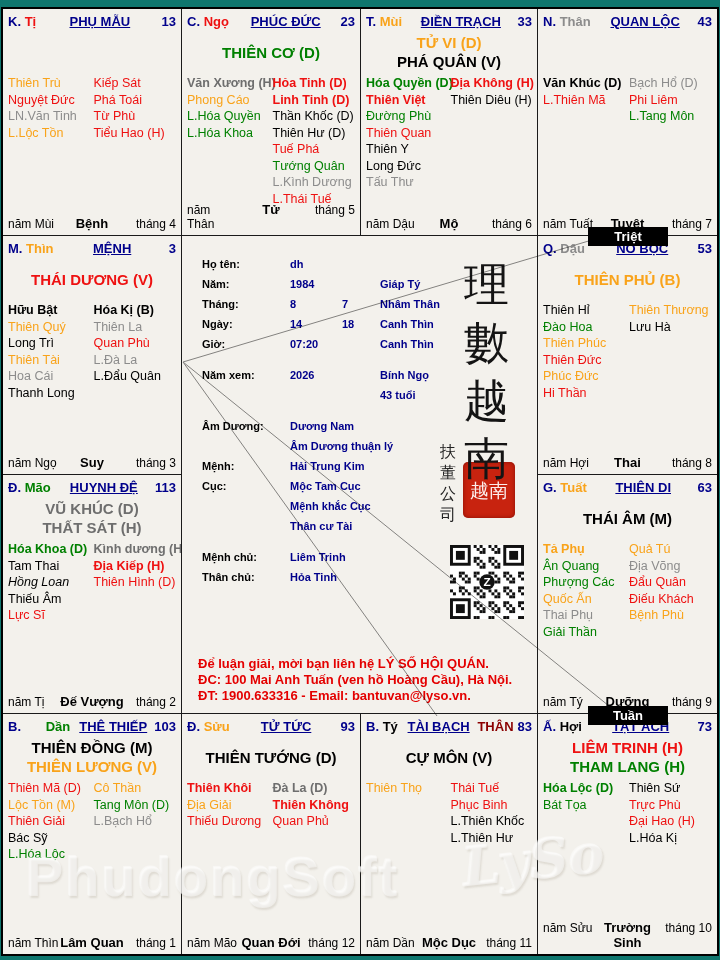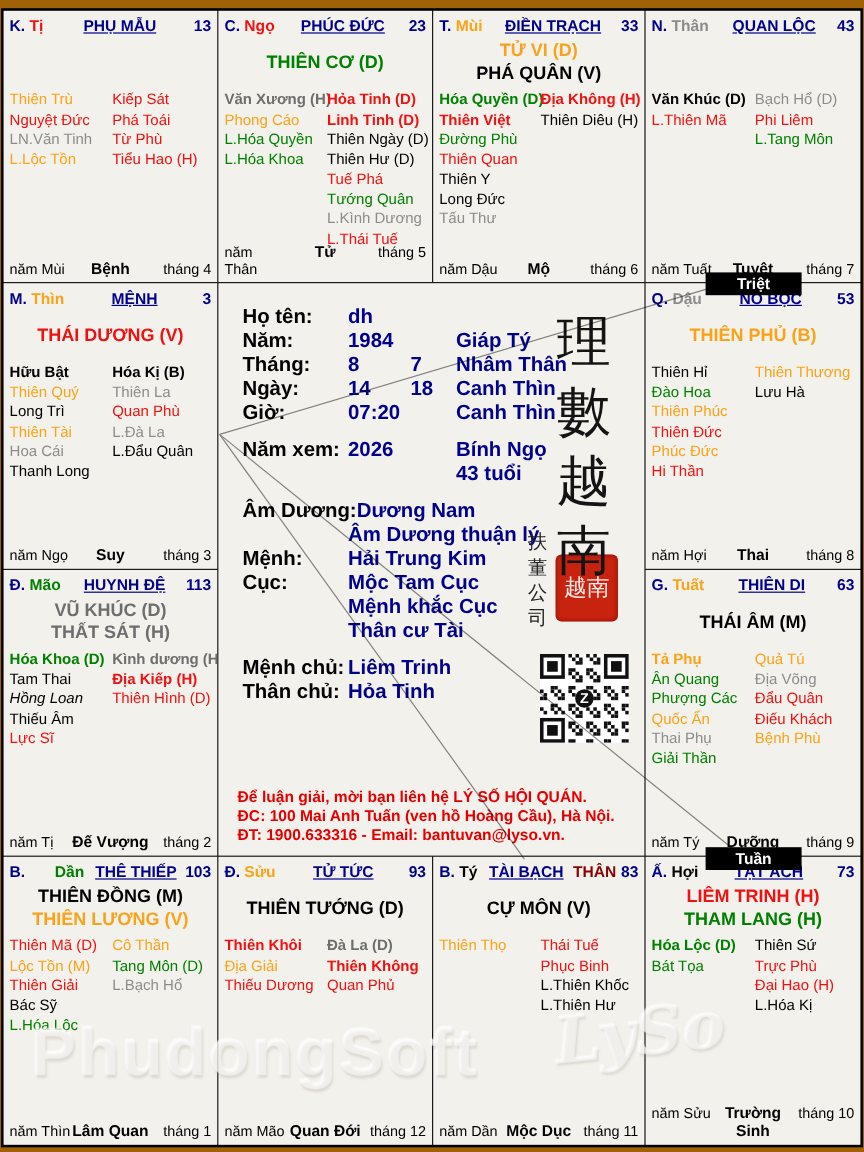--- a/index.html
+++ b/index.html
@@ -1,16 +1,16 @@
 <!DOCTYPE html>
 <html><head>
 <meta charset="utf-8">
 <style>
   html,body{margin:0;padding:0;background:#e9e7e1;}
-  .page{position:relative;width:720px;height:960px;background:#a16207;
+  .page{position:relative;width:720px;height:960px;background:#0f766e;
         font-family:"Liberation Sans","DejaVu Sans",sans-serif;overflow:hidden;}
   .page::before{content:"";position:absolute;inset:0;pointer-events:none;
         background:
          radial-gradient(circle at 300px 300px, rgba(120,110,90,.03) 0 80px, transparent 82px),
          radial-gradient(circle at 520px 700px, rgba(120,110,90,.03) 0 90px, transparent 92px);}
   .board{position:absolute;left:1px;top:7px;display:grid;
          grid-template-columns:178px 178px 176px 179px;
          grid-template-rows:226px 238px 238px 240px;
          gap:1px;background:#1a1a1a;border:2px solid #000;z-index:1;}
   .cell{background:#f3f1ec;position:relative;overflow:hidden;}
@@ -38,21 +38,21 @@
   .starcols{display:flex;padding:0 2px 0 5px;}
   .col{width:50%;font-size:12.5px;line-height:16.5px;white-space:nowrap;}
   .star{display:block;}
   .star.b{font-weight:bold;}
   .cell-footer{position:absolute;left:5px;right:5px;bottom:4px;display:flex;
                align-items:baseline;font-size:12px;color:#000;}
   .f-year{width:31%;}
   .f-stage{width:38%;text-align:center;font-weight:bold;font-size:13px;}
   .f-month{width:31%;text-align:right;}
   .center{grid-column:2/4;grid-row:2/4;position:relative;background:#f3f1ec;overflow:hidden;}
-  .rows{position:absolute;left:20px;top:18px;font-size:17px;font-weight:bold;line-height:20px;}
+  .rows{position:absolute;left:20px;top:18px;font-size:11px;font-weight:bold;line-height:20px;}
   .crow{display:flex;white-space:nowrap;}
   .crow.gap{margin-top:11px;}
   .crow .lab{min-width:88px;color:#000;}
   .crow .v1{min-width:52px;color:#00008B;}
   .crow .v2{min-width:38px;color:#00008B;}
   .crow .chi{color:#00008B;}
   .contact{position:absolute;left:16px;bottom:9px;color:#e40000;font-weight:bold;
            font-size:13px;line-height:16px;white-space:nowrap;z-index:3;}
   .calli{position:absolute;left:282px;top:26px;display:flex;flex-direction:column;
          gap:13px;align-items:center;font-family:"DejaVu Serif",serif;font-size:45px;
@@ -126,21 +126,21 @@
     <div class="starcols">
       <div class="col colL">
             <span class="star b" style="color: rgb(110, 110, 110);">Văn Xương (H)</span>
             <span class="star" style="color: rgb(249, 163, 26);">Phong Cáo</span>
             <span class="star" style="color: rgb(0, 128, 0);">L.Hóa Quyền</span>
             <span class="star" style="color: rgb(0, 128, 0);">L.Hóa Khoa</span>
           </div>
       <div class="col colR">
             <span class="star b" style="color: rgb(238, 17, 17);">Hỏa Tinh (D)</span>
             <span class="star b" style="color: rgb(238, 17, 17);">Linh Tinh (D)</span>
-            <span class="star" style="color: rgb(0, 0, 0);">Thiên Ngày (D)</span>
+            <span class="star" style="color: rgb(0, 0, 0);">Thần Khốc (D)</span>
             <span class="star" style="color: rgb(0, 0, 0);">Thiên Hư (D)</span>
             <span class="star" style="color: rgb(238, 17, 17);">Tuế Phá</span>
             <span class="star" style="color: rgb(0, 128, 0);">Tướng Quân</span>
             <span class="star" style="color: rgb(140, 140, 140);">L.Kình Dương</span>
             <span class="star" style="color: rgb(238, 17, 17);">L.Thái Tuế</span>
           </div>
     </div>
     <div class="cell-footer">
       <span class="f-year">năm Thân</span>
       <span class="f-stage">Tử</span>

